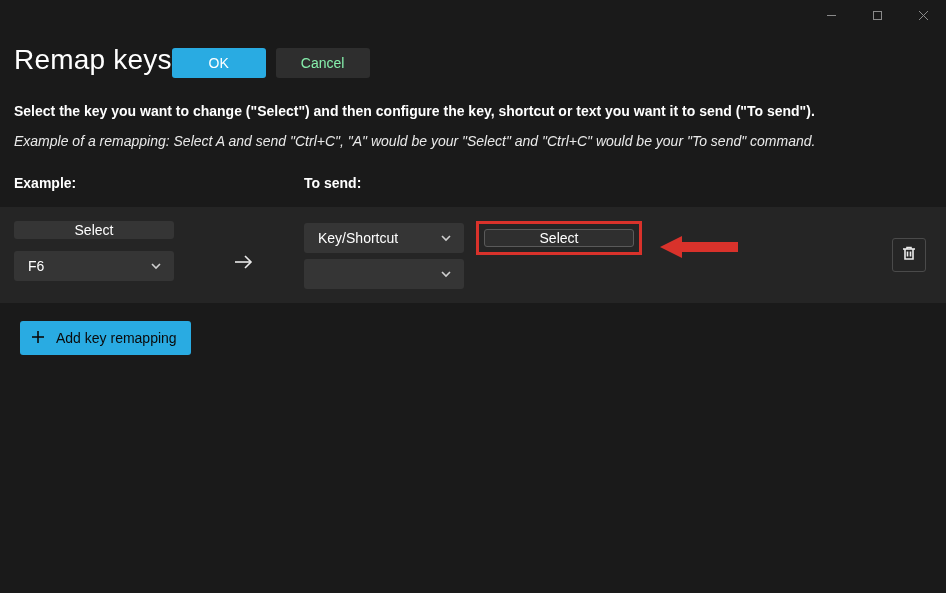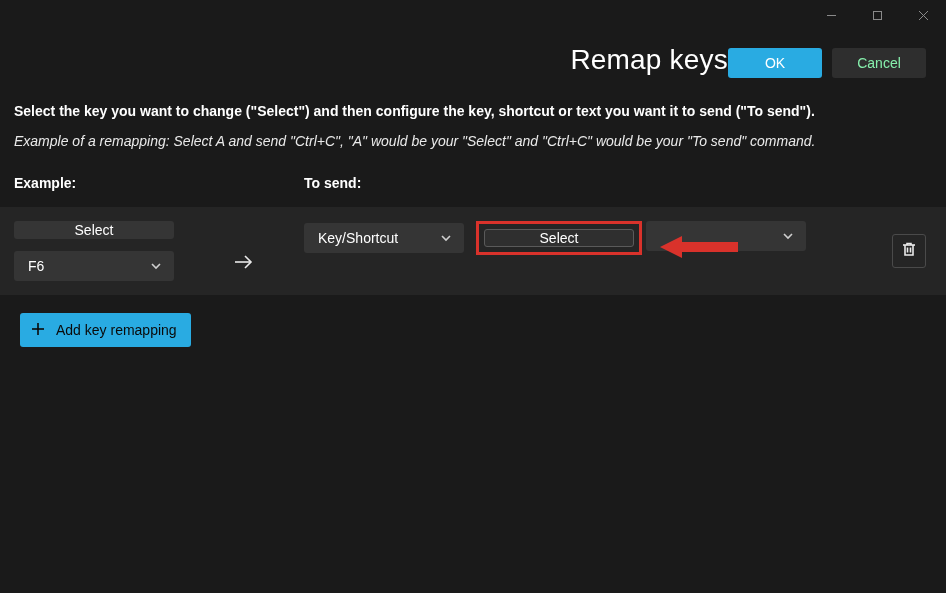--- a/index.html
+++ b/index.html
@@ -26,21 +26,21 @@
     color: #b0b0b0;
     font-size: 13px;
     cursor: pointer;
   }
   .win-ctrl svg { stroke: #8a8a8a; fill: none; }
 
   
   .header {
     display: flex;
     align-items: flex-start;
-    justify-content: flex-end;
+    justify-content: flex-start;
     padding: 44px 20px 0 14px;
   }
   .title {
     font-size: 28px;
     font-weight: 400;
     letter-spacing: 0.2px;
   }
   .header-buttons {
     display: flex;
     gap: 10px;
@@ -114,20 +114,21 @@
     width: 120px;
     display: flex;
     align-items: center;
     justify-content: center;
     padding-top: 28px;
     color: #eaeaea;
   }
   .mid-arrow svg { stroke: #eaeaea; fill: none; stroke-width: 1.6; }
   .right-col {
     display: flex;
+    flex-direction: column;
     gap: 4px;
   }
   .right-row {
     display: flex;
     gap: 12px;
     align-items: center;
   }
 
   
   .pill-btn {

